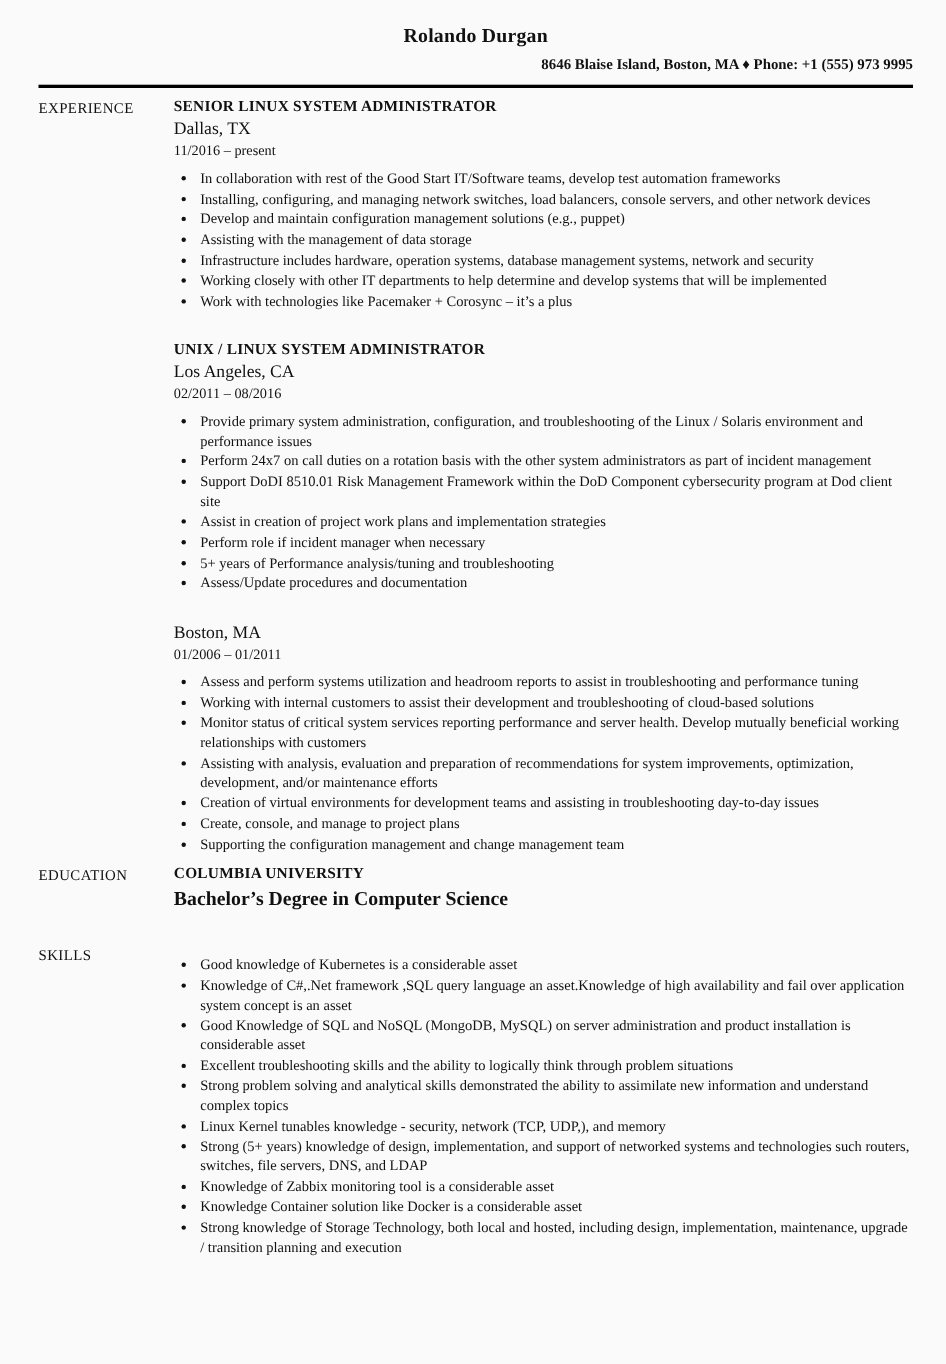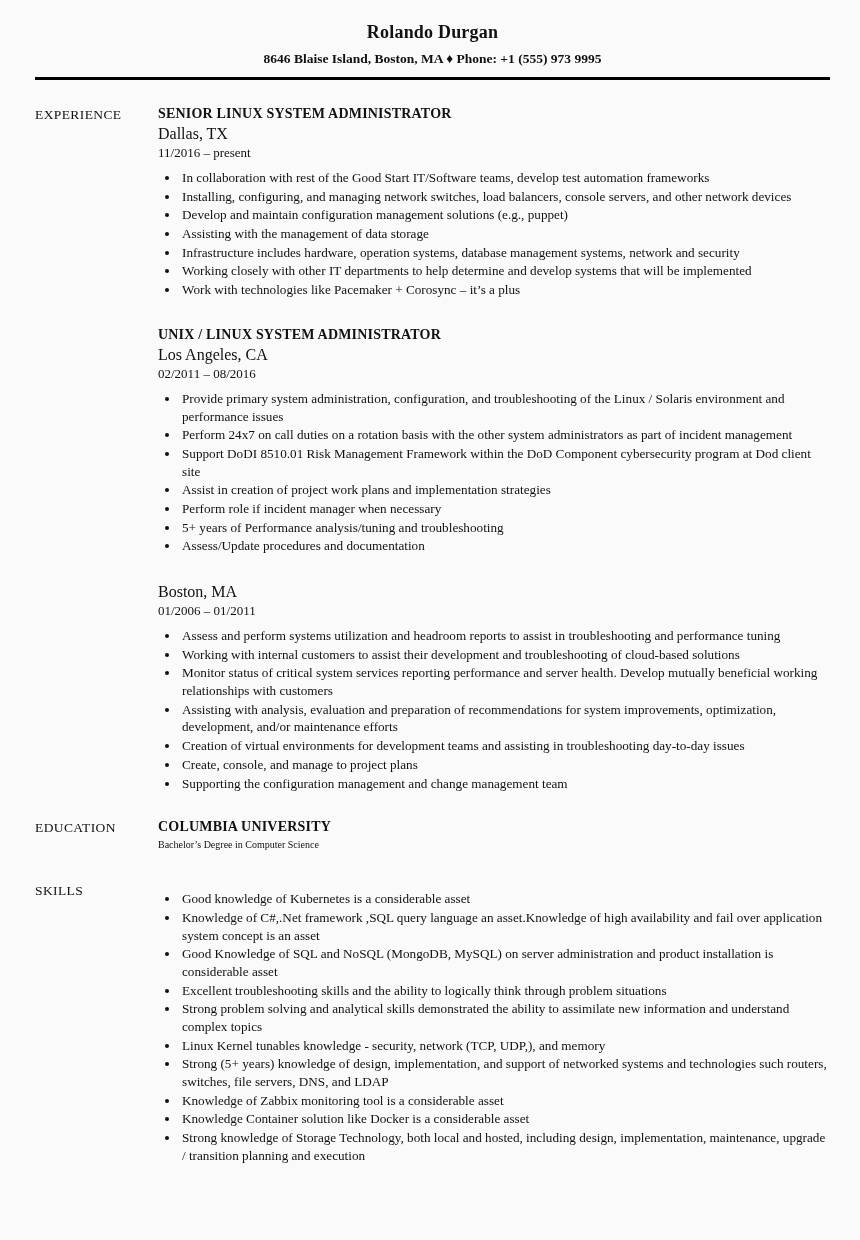--- a/index.html
+++ b/index.html
@@ -19,31 +19,32 @@
   .header { text-align: center; }
   .name {
     font-size: 18px;
     font-weight: bold;
     letter-spacing: 0.2px;
   }
   .contact {
     font-size: 13.5px;
     font-weight: bold;
     margin-top: 8px;
+    text-align: right;
   }
   .divider {
     border: 0;
     border-top: 3px solid #000;
     margin: 10px 0 2px 0;
   }
   
   .section-row {
     display: flex;
     align-items: flex-start;
-    margin-top: 26px;
+    margin-top: 10px;
   }
   .section-label {
     width: 123px;
     flex: 0 0 123px;
     font-size: 13.5px;
     letter-spacing: 0.4px;
     padding-top: 1px;
   }
   .section-content { flex: 1 1 auto; min-width: 0; }
   
@@ -73,22 +74,22 @@
     margin-bottom: 1px;
     padding-left: 2px;
   }
   
   .school {
     font-size: 14px;
     font-weight: bold;
     letter-spacing: 0.2px;
   }
   .degree {
-    font-size: 10px;
-    font-weight: normal;
+    font-size: 18px;
+    font-weight: bold;
     margin-top: 4px;
   }
   
   .skills-list { margin-top: 2px; }
 </style>
 </head>
 <body>
 
 <div class="page">
 

